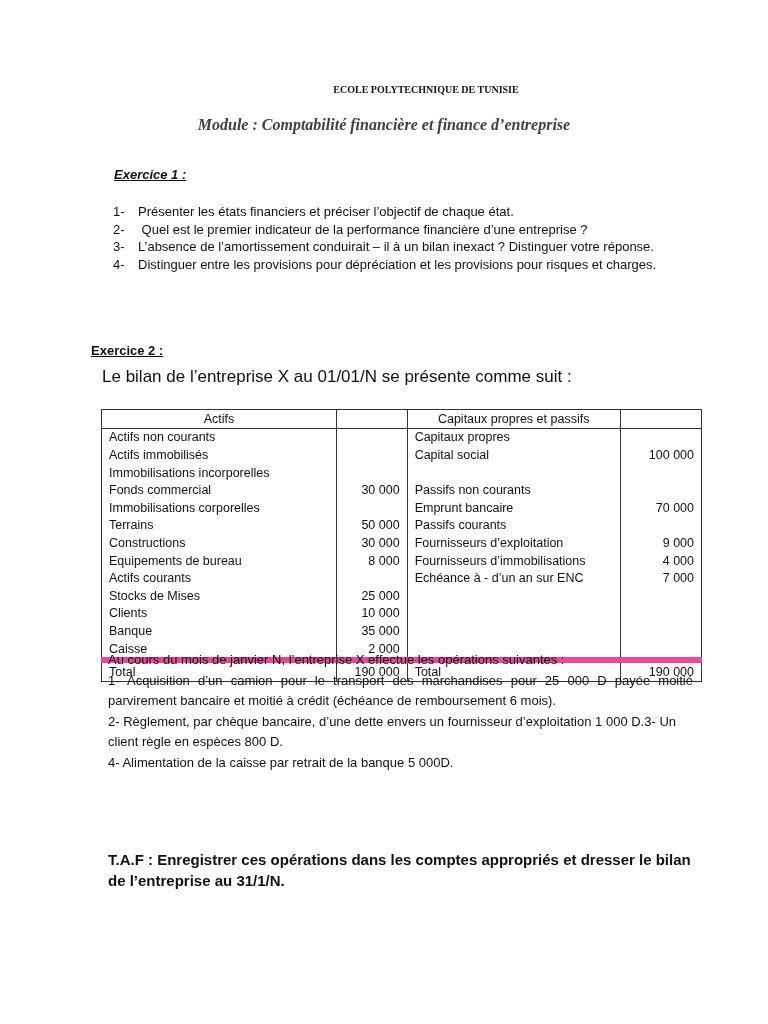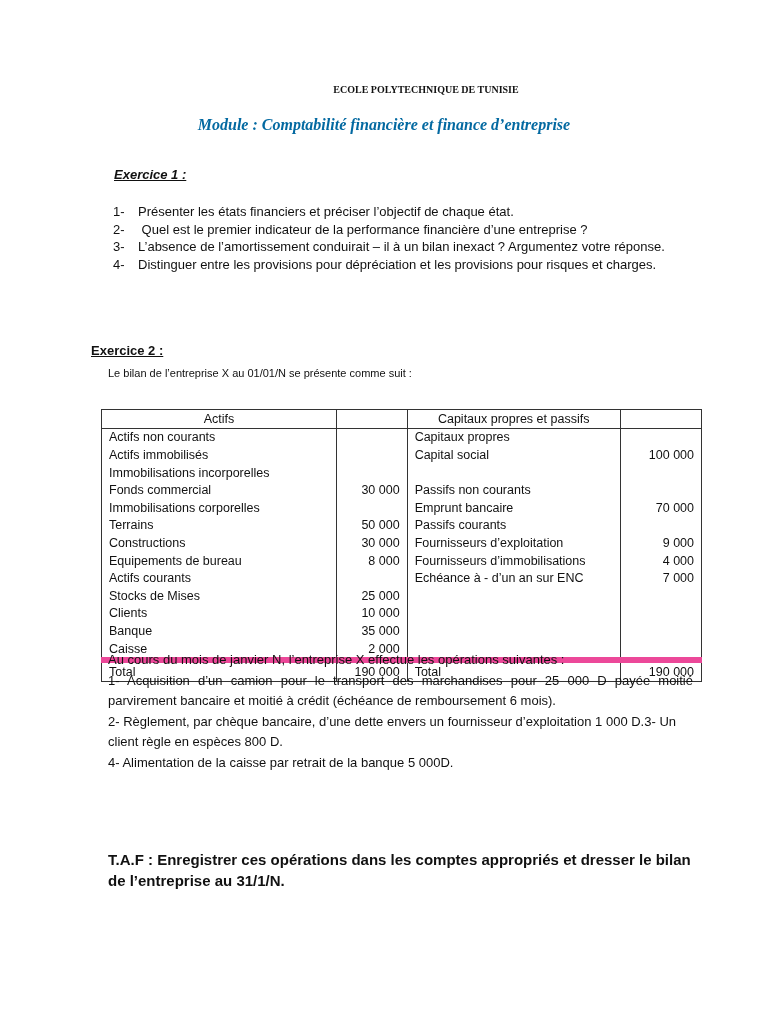--- a/index.html
+++ b/index.html
@@ -8,30 +8,30 @@
     font-family: "Liberation Sans", "DejaVu Sans", sans-serif; color: #111111;
   }
   .abs { position: absolute; }
   .title {
     left: 0; width: 768px; top: 84px; text-align: center;
     font-family: "Liberation Serif", "DejaVu Serif", serif; font-weight: bold; font-size: 10px; color: #111; padding-left: 42px;
   }
   .subtitle {
     left: 0; width: 768px; top: 116px; text-align: center;
     font-family: "Liberation Serif", "DejaVu Serif", serif; font-weight: bold; font-style: italic;
-    font-size: 16px; color: #0369a1;
+    font-size: 16px; color: #404040;
   }
   .ex-heading { font-size: 13px; text-decoration: underline; }
   .ex1-heading { left: 114px; top: 167px; font-weight: bold; font-style: italic; }
   .ex2-heading { left: 91px; top: 343px; font-weight: bold; }
   .qlist { left: 113px; top: 203px; width: 564px; margin: 0; padding: 0; list-style: none; font-size: 13px; line-height: 17.6px; }
   .qlist li { display: flex; }
   .qlist .num { width: 25px; flex: 0 0 25px; }
   .qlist .txt { flex: 1; text-align: justify; }
-  .intro { left: 108px; top: 367px; font-size: 11px; }
+  .intro { left: 102px; top: 367px; font-size: 17px; }
   table.bilan {
     position: absolute; left: 101px; top: 409px; width: 601px;
     border-collapse: collapse; font-size: 12.5px;
   }
   table.bilan td, table.bilan th { padding: 0 7px; height: 17.6px; line-height: 16px; white-space: nowrap; font-weight: normal; margin-top: 8px; }
   table.bilan th { border: 1px solid #333; text-align: center; }
   .c1 { width: 222px; border-left: 1px solid #333; }
   .c2 { width: 56px; border-left: 1px solid #333; text-align: right; }
   .c3 { width: 199px; border-left: 1px solid #333; }
   .c4 { width: 67px; border-left: 1px solid #333; border-right: 1px solid #333; text-align: right; }
@@ -53,21 +53,21 @@
   <li>
     <span class="num">1-</span>
     <span class="txt">Présenter les états financiers et préciser l’objectif de chaque état.</span>
   </li>
   <li>
     <span class="num">2-</span>
     <span class="txt" style="white-space:pre"> Quel est le premier indicateur de la performance financière d’une entreprise ?</span>
   </li>
   <li>
     <span class="num">3-</span>
-    <span class="txt">L’absence de l’amortissement conduirait – il à un bilan inexact ? Argumentez votre réponse.</span>
+    <span class="txt">L’absence de l’amortissement conduirait – il à un bilan inexact ? Distinguer votre réponse.</span>
   </li>
   <li>
     <span class="num">4-</span>
     <span class="txt"> Distinguer entre les provisions pour dépréciation et les provisions pour risques et charges.</span>
   </li>
 </ol>
 
 <div class="abs ex-heading ex2-heading">Exercice 2 :</div>
 <div class="abs intro">Le bilan de l’entreprise X au 01/01/N se présente comme suit :</div>
 

